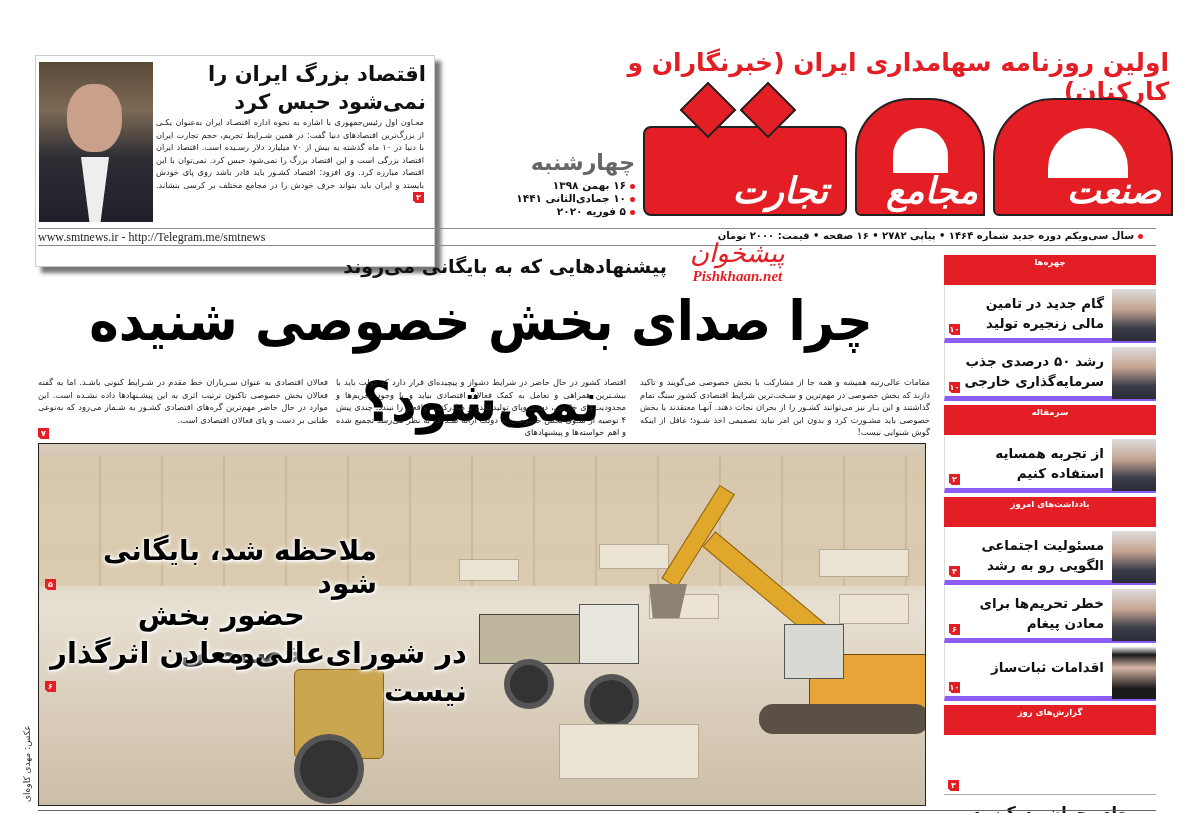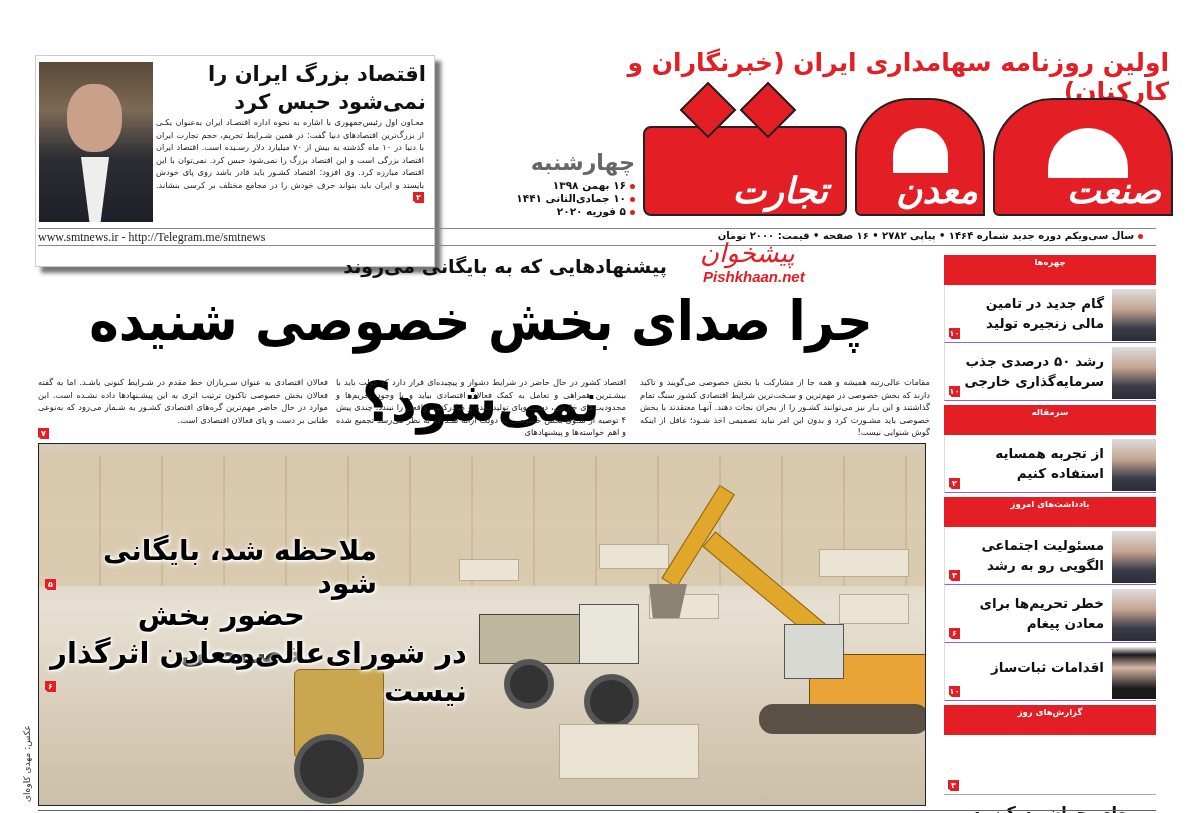--- a/index.html
+++ b/index.html
@@ -27,21 +27,21 @@
 
   .pg { display: inline-block; min-width: 11px; height: 11px; background: #e31e24; color: #fff; font-size: 8px; line-height: 11px; text-align: center; font-weight: bold; clip-path: polygon(0 0,100% 0,100% 100%,25% 100%,0 75%); }
 
   
   .rule { height: 1px; background: #888; }
   .infobar { right: 48px; top: 230px; font-size: 10px; font-weight: bold; direction: rtl; color: #111; }
   .urlbar { left: 38px; top: 230px; font-family: "Liberation Serif", serif; font-size: 12px; color: #222; }
 
   .watermark { left: 690px; top: 238px; text-align: center; }
   .watermark .fa { color: #e31e24; font-size: 26px; font-style: italic; font-family: "DejaVu Serif", serif; direction: rtl; line-height: 30px; }
-  .watermark .en { color: #e31e24; font-size: 15px; font-weight: bold; font-style: italic; font-family: Liberation Sans, sans-serif; margin-left: 13px; }
+  .watermark .en { color: #e31e24; font-size: 15px; font-weight: bold; font-style: italic; font-family: Liberation Serif, serif; }
 
   .kicker { left: 330px; top: 255px; width: 350px; text-align: center; font-size: 19px; font-weight: bold; direction: rtl; }
   .headline { left: 36px; top: 288px; width: 890px; text-align: center; direction: rtl; font-size: 50px; font-weight: 900; letter-spacing: -1px; line-height: 74px; color: #000; transform: scaleY(1.1); }
 
   .col { top: 376px; width: 290px; direction: rtl; text-align: justify; font-size: 8.3px; line-height: 12.5px; color: #222; }
 
   
   .mainphoto { left: 38px; top: 443px; width: 888px; height: 363px; overflow: hidden; border: 1px solid #222;
     background:
       linear-gradient(180deg, #d8cdbb 0%, #cdbfa8 8%, #e4dac8 22%, #d9cdb8 30%, #e7e0d2 45%, #ddd3c2 65%, #d4c7b2 85%, #cbbfa9 100%); }
@@ -52,21 +52,21 @@
   .track { position:absolute; background:#5a5045; border-radius: 14px; }
   .truck { position:absolute; background:#bfb79d; border:1px solid #444; }
   .wheel { position:absolute; background:#333; border-radius:50%; border: 6px solid #555; }
   .block { position:absolute; background:#ebe4d4; border:1px solid #b8ab93; }
   .ph-title { position:absolute; direction: rtl; text-align: right; font-weight: 900; color: #000; text-shadow: 0 0 4px #fff, 0 0 6px #fff, 1px 1px 2px #fff; }
   .credit { left: 22px; top: 725px; writing-mode: vertical-rl; transform: rotate(180deg); font-size: 9px; color: #333; direction: rtl; }
 
   
   .sidebar { left: 944px; top: 255px; width: 212px; }
   .sechead { height: 30px; background: #e31e24; color: #fff; font-size: 8.5px; text-align: center; direction: rtl; line-height: 14px; font-weight: bold; }
-  .sitem { position: relative; height: 58px; border-bottom: 1px solid #8b5cf6; border-left: 1px solid #ddd; }
+  .sitem { position: relative; height: 58px; border-bottom: 5px solid #8b5cf6; border-left: 1px solid #ddd; }
   .sitem .face-img { position: absolute; right: 0; top: 4px; width: 44px; height: 52px; background: linear-gradient(180deg,#ddd 0%,#c4a390 40%,#3a3d4a 75%,#2a2c35 100%); }
   .sitem .stext { position: absolute; right: 52px; top: 8px; width: 150px; text-align: right; direction: rtl; font-size: 13.5px; font-weight: bold; line-height: 20px; }
   .sitem .pg { position: absolute; left: 4px; bottom: 3px; }
   .report { position: relative; height: 60px; border-bottom: 1px solid #aaa; }
   .report .rtext { position:absolute; left: 14px; right: 4px; top: 6px; text-align: center; direction: rtl; font-size: 16px; font-weight: 900; line-height: 24px; }
   .report .pg { position: absolute; left: 4px; bottom: 3px; }
 </style>
 </head>
 <body>
 
@@ -75,21 +75,21 @@
 <div class="abs logo">
 
   <div class="blk" style="right:0;top:10px;width:180px;height:118px;border-radius:60px 60px 0 6px;"></div>
   <div class="blk" style="right:188px;top:10px;width:130px;height:118px;border-radius:55px 55px 0 6px;"></div>
   <div class="blk" style="right:326px;top:38px;width:204px;height:90px;border-radius:8px;"></div>
   <div style="position:absolute;right:445px;top:2px;width:40px;height:40px;background:#e31e24;border:2px solid #222;transform:rotate(45deg);"></div>
   <div style="position:absolute;right:385px;top:2px;width:40px;height:40px;background:#e31e24;border:2px solid #222;transform:rotate(45deg);"></div>
   <div style="position:absolute;right:45px;top:40px;width:80px;height:50px;background:#fff;border-radius:40px 40px 0 0;"></div>
   <div style="position:absolute;right:225px;top:40px;width:55px;height:45px;background:#fff;border-radius:28px 28px 0 0;"></div>
   <div class="sub" style="right:12px;top:82px;">صنعت</div>
-  <div class="sub" style="right:195px;top:82px;">معدن</div>
+  <div class="sub" style="right:195px;top:82px;">مجامع</div>
   <div class="sub" style="right:345px;top:82px;">تجارت</div>
 </div>
 
 <div class="abs dayblock">
   <div class="dayname">چهارشنبه</div>
   <div class="dateline"><span class="dot"></span><span>۱۶ بهمن ۱۳۹۸</span></div>
   <div class="dateline"><span class="dot"></span><span>۱۰ جمادی‌الثانی ۱۴۴۱</span></div>
   <div class="dateline"><span class="dot"></span><span>۵ فوریه ۲۰۲۰</span></div>
 </div>
 

